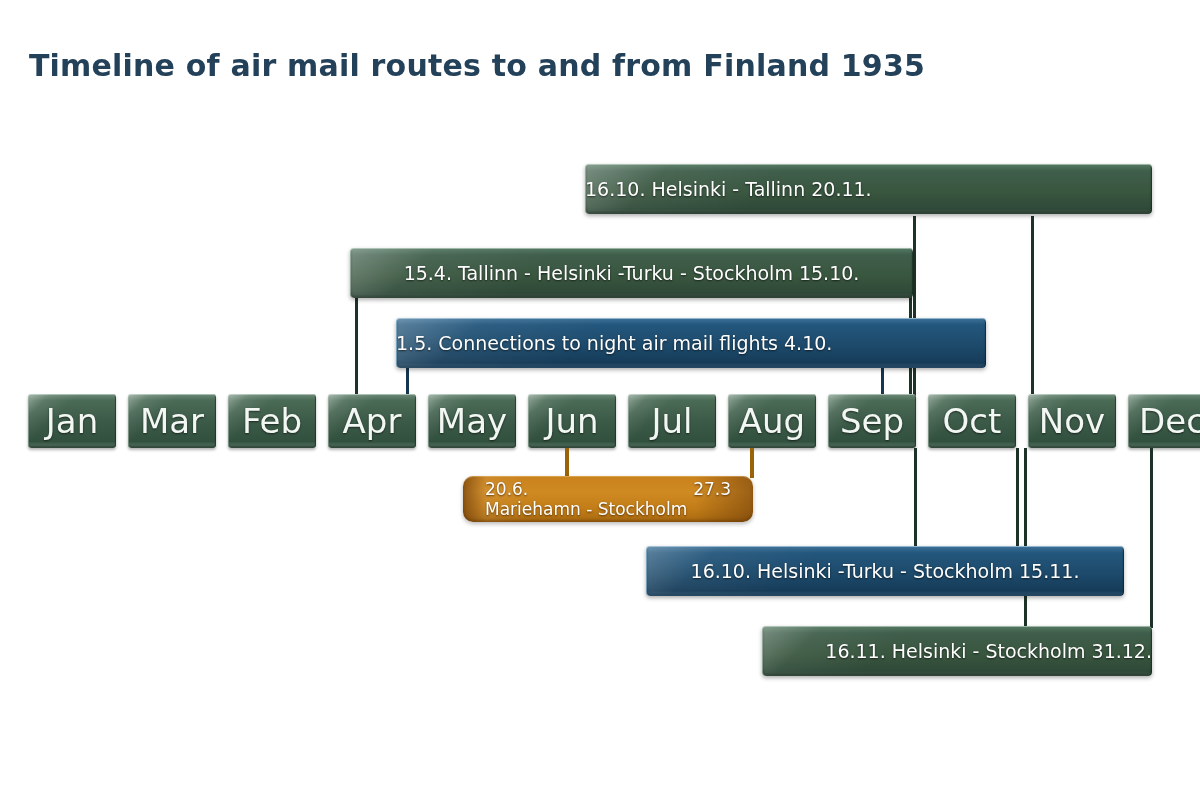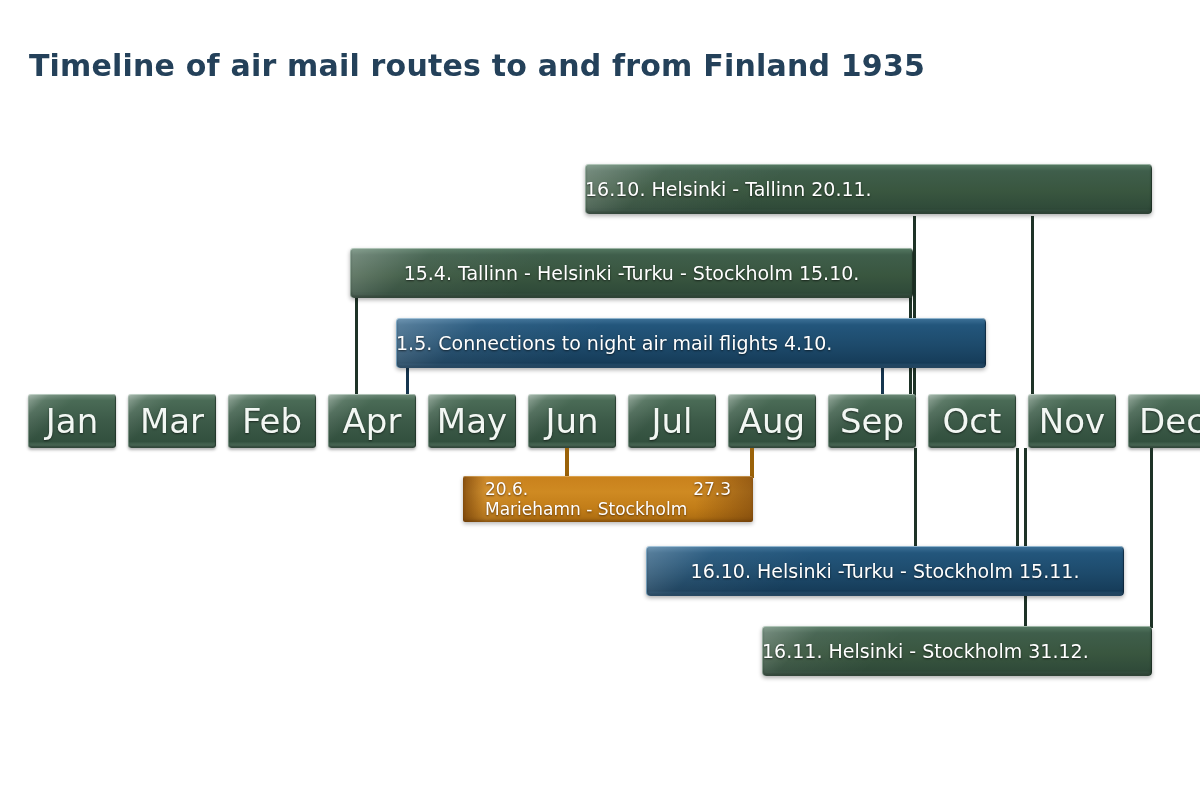--- a/index.html
+++ b/index.html
@@ -76,21 +76,21 @@
       linear-gradient(180deg,#3f7399 0%, #23567c 14%, #1d4a6b 55%, #163c59 90%, #4b82aa 100%);
     box-shadow:
       inset 0 1px 0 rgba(200,226,244,0.60),
       inset 1px 0 0 rgba(150,196,226,0.65),
       inset -1px 0 0 rgba(10,28,44,0.55),
       inset 0 -3px 3px rgba(8,24,38,0.55),
       0 2px 4px rgba(0,0,0,0.32);
   }
   .bar.orange{
     height:46px;
-    border-radius:2px;
+    border-radius:10px;
     background:
       linear-gradient(90deg, rgba(90,45,8,0.55) 0%, rgba(255,255,255,0.06) 8%, rgba(255,255,255,0) 22%, rgba(255,255,255,0) 80%, rgba(90,45,8,0.45) 100%),
       linear-gradient(180deg,#c9811c 0%, #cf8a22 35%, #c27d18 70%, #a96a10 100%);
     box-shadow:
       inset 0 1px 0 rgba(255,226,170,0.35),
       inset 0 -2px 3px rgba(90,48,6,0.45),
       0 2px 4px rgba(0,0,0,0.28);
     display:block;
     padding:4px 22px 0 22px;
   }
@@ -192,17 +192,17 @@
       <span>20.6.</span>
       <span>27.3</span>
     </div>
     <div class="sub">Mariehamn - Stockholm</div>
   </div>
 
   <div class="bar blue" style="left:646px;top:546px;width:478px;justify-content:center;">
     <span class="label">16.10. Helsinki -Turku - Stockholm 15.11.</span>
   </div>
 
-  <div class="bar green" style="left:762px;top:626px;width:390px;justify-content:flex-start;">
+  <div class="bar green" style="left:762px;top:626px;width:390px;justify-content:flex-end;">
     <span class="label">16.11. Helsinki - Stockholm 31.12.</span>
   </div>
 
 </div>
 
 </body></html>

